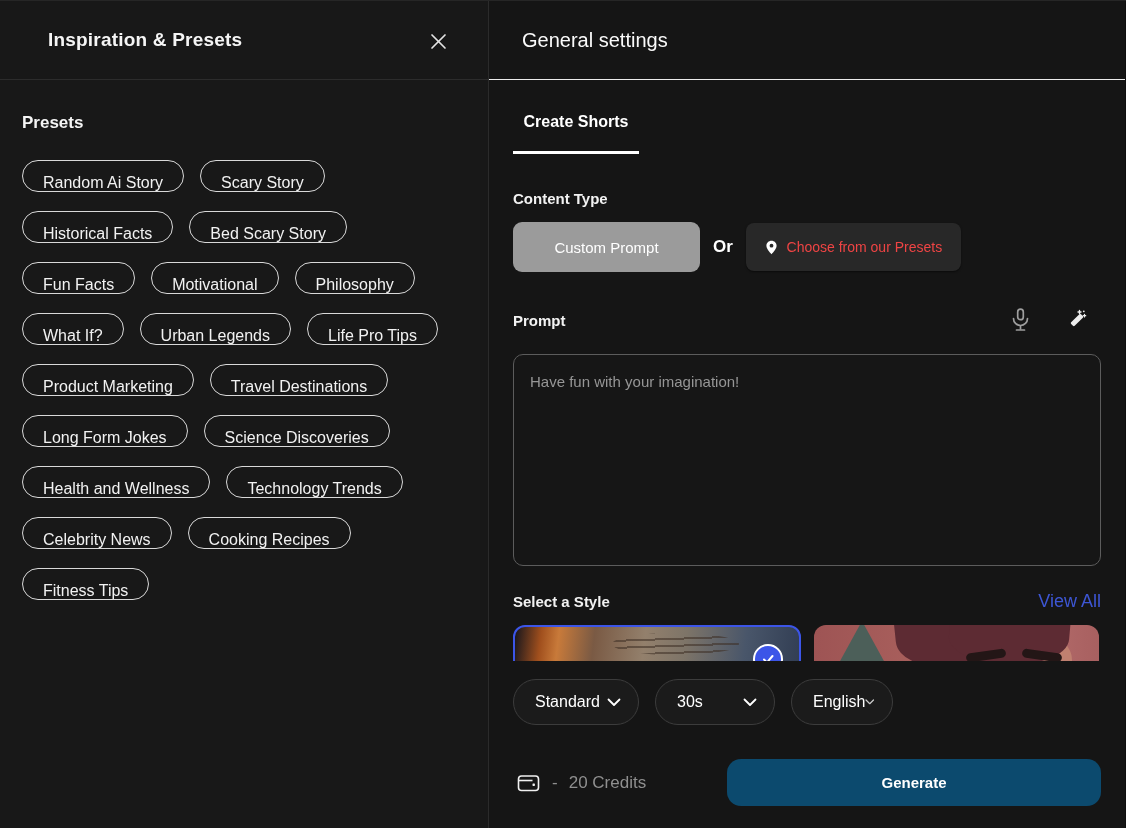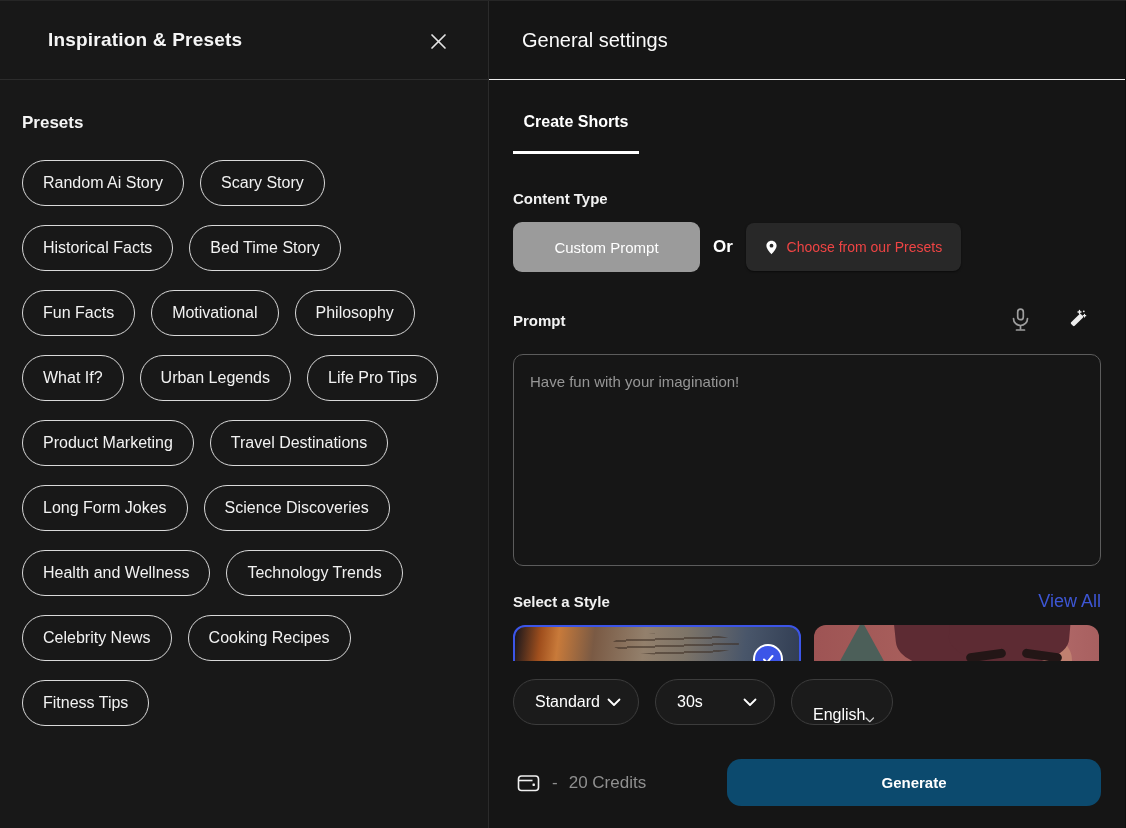--- a/index.html
+++ b/index.html
@@ -9,21 +9,21 @@
   
   .left-panel { width:489px; height:100%; background:#181818; position:relative; border-right:1px solid #2b2b2b; }
   .left-header { height:79px; border-bottom:1px solid #2c2c2c; position:relative; display:flex; align-items:center; }
   .left-title { font-size:19px; font-weight:bold; color:#f5f5f5; margin-left:48px; letter-spacing:.2px; }
   .close-btn { position:absolute; right:36px; top:26px; width:28px; height:28px; display:flex; align-items:center; justify-content:center; cursor:pointer; background:none; border:none; }
 
   .presets-section { padding:33px 20px 0 22px; }
   .presets-heading { font-size:17px; font-weight:bold; color:#f5f5f5; }
   .preset-rows { margin-top:27px; display:flex; flex-direction:column; gap:19px; }
   .preset-row { display:flex; gap:16px; }
-  .preset-pill { height:46px; line-height:44px; padding:0 20px; border:1px solid #d9d9d9; border-radius:24px; background:transparent; color:#f2f2f2; font-size:16px; font-family:"Liberation Sans", sans-serif; white-space:nowrap; cursor:pointer; }
+  .preset-pill { height:32px; line-height:44px; padding:0 20px; border:1px solid #d9d9d9; border-radius:24px; background:transparent; color:#f2f2f2; font-size:16px; font-family:"Liberation Sans", sans-serif; white-space:nowrap; cursor:pointer; }
 
   
   .right-panel { width:636px; height:100%; background:#151515; display:flex; flex-direction:column; }
   .right-header { height:79px; border-bottom:1px solid #ececec; display:flex; align-items:center; flex:none; }
   .right-title { font-size:20px; color:#fafafa; margin-left:33px; font-weight:400; }
 
   .right-body { padding:0 24px; flex:1; display:flex; flex-direction:column; }
 
   .tab { margin-top:33px; width:126px; text-align:center; padding-bottom:20px; border-bottom:3px solid #ffffff; }
   .tab-label { font-size:16px; font-weight:bold; color:#ffffff; }
@@ -60,21 +60,21 @@
   .comic .hair-r { position:absolute; right:30px; top:-14px; width:120px; height:54px; background:#5d2b33; border-radius:0 0 60% 45%; transform:rotate(5deg); }
   .comic .face { position:absolute; left:140px; top:0px; width:118px; height:70px; background:#c08070; border-radius:50% 50% 45% 45%; }
   .comic .brow { position:absolute; top:26px; width:40px; height:9px; background:#231616; border-radius:5px; }
   .comic .brow.left { left:152px; transform:rotate(-8deg); }
   .comic .brow.right { left:208px; transform:rotate(8deg); }
 
   .dropdown-row { margin-top:18px; display:flex; gap:16px; }
   .dropdown { height:46px; border:1px solid #3c3c3c; border-radius:23px; background:#1b1b1b; color:#ffffff; display:flex; align-items:center; justify-content:space-between; padding:0 17px 0 21px; font-size:16px; cursor:pointer; }
   .dd-quality { width:126px; }
   .dd-duration { width:120px; }
-  .dd-language { width:102px;align-items:flex-end; }
+  .dd-language { width:102px; }
 
   .footer-row { margin-top:34px; display:flex; align-items:center; }
   .credits-group { display:flex; align-items:center; gap:11px; margin-left:3px; }
   .credits-dash { color:#8f8f8f; font-size:17px; }
   .credits-text { color:#8f8f8f; font-size:17px; }
   .btn-generate { margin-left:auto; width:374px; height:47px; background:#0c4a6e; color:#ffffff; border:none; border-radius:14px; font-size:15px; font-weight:bold; font-family:"Liberation Sans", sans-serif; cursor:pointer; }
 </style>
 </head>
 <body>
 
@@ -92,21 +92,21 @@
     </div>
     <div class="presets-section">
       <div class="presets-heading">Presets</div>
       <div class="preset-rows">
           <div class="preset-row">
             <button class="preset-pill">Random Ai Story</button>
             <button class="preset-pill">Scary Story</button>
           </div>
           <div class="preset-row">
             <button class="preset-pill">Historical Facts</button>
-            <button class="preset-pill">Bed Time Story</button>
+            <button class="preset-pill">Bed Scary Story</button>
           </div>
           <div class="preset-row">
             <button class="preset-pill">Fun Facts</button>
             <button class="preset-pill">Motivational</button>
             <button class="preset-pill">Philosophy</button>
           </div>
           <div class="preset-row">
             <button class="preset-pill">What If?</button>
             <button class="preset-pill">Urban Legends</button>
             <button class="preset-pill">Life Pro Tips</button>

